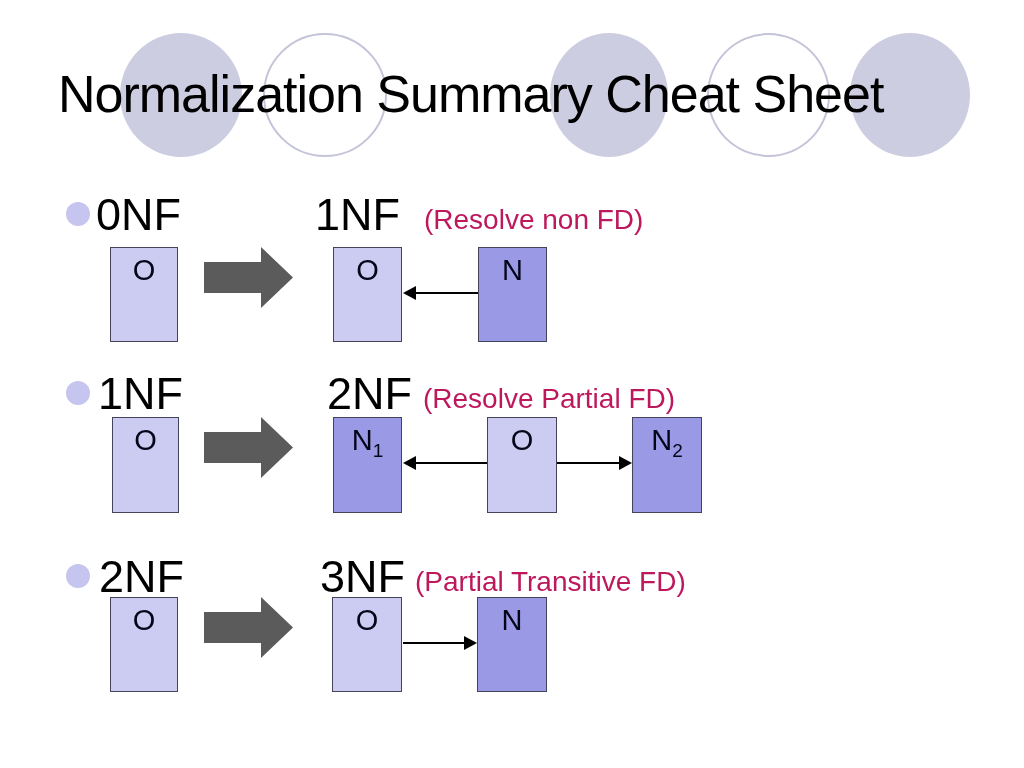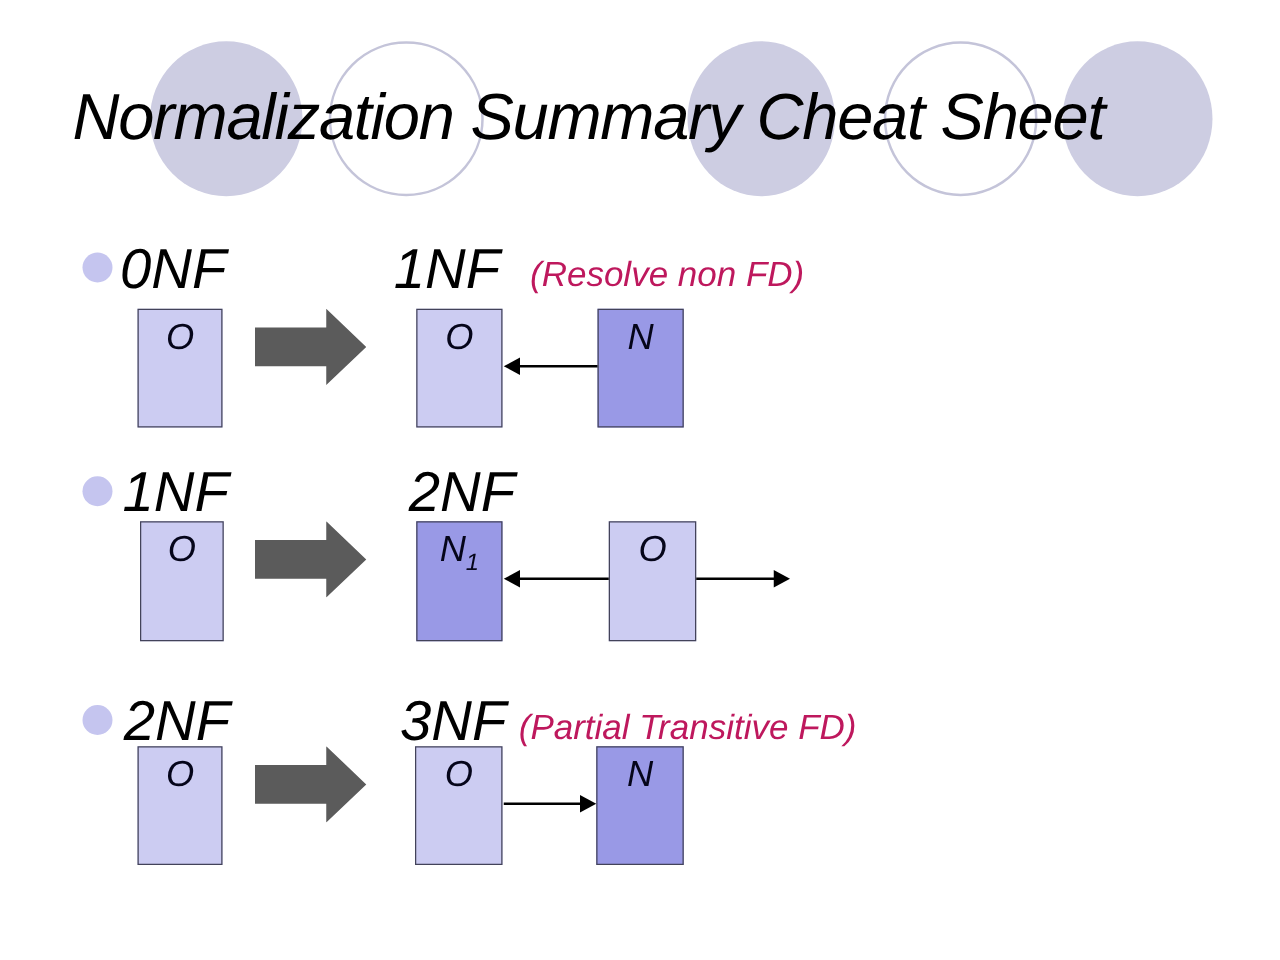--- a/index.html
+++ b/index.html
@@ -1,18 +1,18 @@
 <!DOCTYPE html>
 <html style="--light-box: #ccccf2; --dark-box: #9999e6; --box-border: #43435a; --transform-arrow: #5b5b5b; --decorative-circle-fill: #cdcde2; --decorative-circle-outline: #c4c4d9; --bullet: #c5c5ef; --connector: #000000; --text: #000000;"><head>
 <meta charset="utf-8">
 <style>
   html,body{margin:0;padding:0;background:#fff;}
   .slide{
     position:relative;width:1024px;height:700px;background:#ffffff;
-    overflow:hidden;font-family:"Liberation Sans", sans-serif;color:var(--text,#000);font-style:italic;
+    overflow:hidden;font-family:"Liberation Sans", sans-serif;color:var(--text,#000);
   }
   
   .circle{position:absolute;border-radius:50%;}
   .circle.filled{background:var(--decorative-circle-fill,#cdcde2);}
   .circle.outline{background:transparent;border:2px solid var(--decorative-circle-outline,#c4c4d9);}
   
   .title{
     position:absolute;left:58px;top:64px;width:940px;margin:0;
     font-size:52px;font-weight:400;letter-spacing:-1px;color:#000;white-space:nowrap;
   }
@@ -71,34 +71,38 @@
   <div class="box dark" style="left:478px;top:247px;width:69px;height:95px">
     <span class="box-label">N</span>
   </div>
 
   <span class="head-left" style="left:403px;top:286px"></span>
   <span class="conn-line" style="left:414px;top:292px;width:64px"></span>
 
   <span class="bullet" style="top:381px"></span>
   <span class="big-label" style="left:98px;top:368px">1NF</span>
   <span class="big-label" style="left:327px;top:368px">2NF</span>
+  <span class="note" style="left:423px;top:384px">(Resolve Partial FD)</span>
 
   <div class="box light" style="left:112px;top:417px;width:67px;height:96px">
     <span class="box-label">O</span>
   </div>
 
   <svg class="transform-arrow" style="left:204px;top:417px" width="90" height="61" viewBox="0 0 90 61">
     <polygon points="0,15 57,15 57,0 89,30.5 57,61 57,46 0,46"></polygon>
   </svg>
 
   <div class="box dark" style="left:333px;top:417px;width:69px;height:96px">
     <span class="box-label"><span>N</span><sub>1</sub></span>
   </div>
   <div class="box light" style="left:487px;top:417px;width:70px;height:96px">
     <span class="box-label">O</span>
+  </div>
+  <div class="box dark" style="left:632px;top:417px;width:70px;height:96px">
+    <span class="box-label"><span>N</span><sub>2</sub></span>
   </div>
 
   <span class="head-left" style="left:403px;top:456px"></span>
   <span class="conn-line" style="left:414px;top:462px;width:73px"></span>
   <span class="conn-line" style="left:557px;top:462px;width:63px"></span>
   <span class="head-right" style="left:619px;top:456px"></span>
 
   <span class="bullet" style="top:564px"></span>
   <span class="big-label" style="left:99px;top:551px">2NF</span>
   <span class="big-label" style="left:320px;top:551px">3NF</span>

